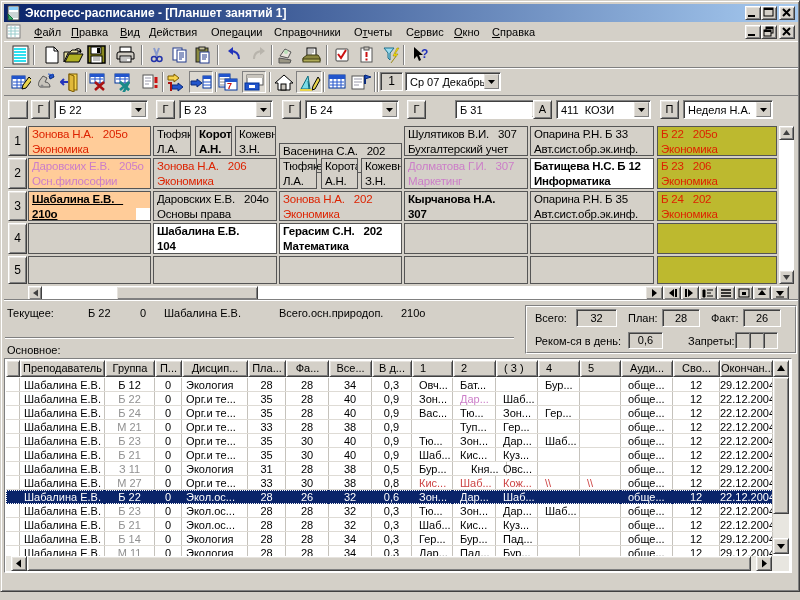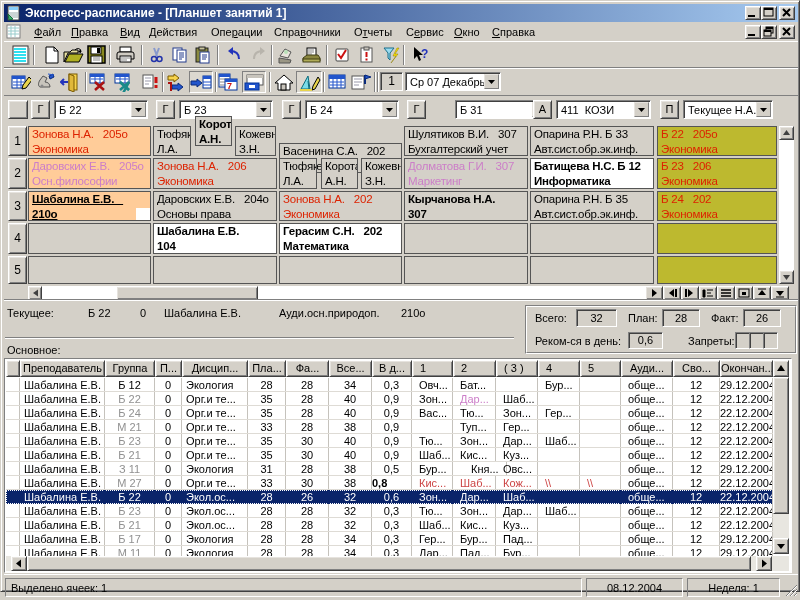--- a/index.html
+++ b/index.html
@@ -365,42 +365,42 @@
     </div>
 <div class="abs r" style="left:532px;top:99px;width:19px;height:19px;text-align:center;line-height:17px">А</div>
 <div class="abs sw" style="left:555px;top:99px;width:95px;height:19px">
       <span class="abs" style="left:4px;top:3px">411&nbsp; КОЗИ</span>
       <div class="abs r2" style="right:1px;top:1px;width:15px;height:15px"><svg width="13" height="13">
           <path d="M3 5l3.5 4L10 5z" fill="#000"></path>
         </svg></div>
     </div>
 <div class="abs r" style="left:659px;top:99px;width:19px;height:19px;text-align:center;line-height:17px">П</div>
 <div class="abs sw" style="left:682px;top:99px;width:90px;height:19px">
-      <span class="abs" style="left:4px;top:3px">Текущее Н.А.</span>
+      <span class="abs" style="left:4px;top:3px">Неделя Н.А.</span>
       <div class="abs r2" style="right:1px;top:1px;width:15px;height:15px"><svg width="13" height="13">
           <path d="M3 5l3.5 4L10 5z" fill="#000"></path>
         </svg></div>
     </div>
 
 <div id="grid" class="abs">
 
   <div class="abs r" style="left:7px;top:125px;width:19px;height:30px;text-align:center;line-height:28px;font-size:12px">1</div>
   <div class="abs r" style="left:7px;top:157px;width:19px;height:31px;text-align:center;line-height:29px;font-size:12px">2</div>
   <div class="abs r" style="left:7px;top:190px;width:19px;height:30px;text-align:center;line-height:28px;font-size:12px">3</div>
   <div class="abs r" style="left:7px;top:222px;width:19px;height:31px;text-align:center;line-height:29px;font-size:12px">4</div>
   <div class="abs r" style="left:7px;top:255px;width:19px;height:28px;text-align:center;line-height:26px;font-size:12px">5</div>
 
   <div class="cell or red" style="left:27px;top:125px;width:123px;height:30px">Зонова Н.А.&nbsp;&nbsp; 205о<br>Экономика</div>
   <div class="cell or pur" style="left:27px;top:157px;width:123px;height:31px">Даровских Е.В.&nbsp;&nbsp; 205о<br>Осн.философии</div>
   <div class="cell or" style="left:27px;top:190px;width:123px;height:30px;font-weight:bold;text-decoration:underline">Шабалина Е.В.&nbsp;&nbsp;&nbsp;<br>210о<span class="abs" style="left:107px;top:16px;width:14px;height:12px;background:#fff"></span></div>
   <div class="cell" style="left:27px;top:222px;width:123px;height:31px"></div>
   <div class="cell" style="left:27px;top:255px;width:123px;height:28px"></div>
 
   <div class="cell" style="left:152px;top:125px;width:38px;height:30px">Тюфяк<br>Л.А.</div>
-  <div class="cell" style="left:194px;top:115px;width:37px;height:30px;font-weight:bold">Корот<br>А.Н.</div>
+  <div class="cell" style="left:194px;top:125px;width:37px;height:30px;font-weight:bold">Корот<br>А.Н.</div>
   <div class="cell" style="left:234px;top:125px;width:41px;height:30px">Кожевн<br>З.Н.</div>
   <div class="cell red" style="left:152px;top:157px;width:124px;height:31px">Зонова Н.А.&nbsp;&nbsp; 206<br>Экономика</div>
   <div class="cell" style="left:152px;top:190px;width:124px;height:30px">Даровских Е.В.&nbsp;&nbsp; 204о<br>Основы права</div>
   <div class="cell wh" style="left:152px;top:222px;width:124px;height:31px;font-weight:bold">Шабалина Е.В.<br>104</div>
   <div class="cell" style="left:152px;top:255px;width:124px;height:28px"></div>
 
   <div class="cell" style="left:278px;top:142px;width:123px;height:30px">Васенина С.А.&nbsp;&nbsp; 202<br>Экон.теория</div>
   <div class="cell" style="left:278px;top:157px;width:38px;height:31px">Тюфяк<br>Л.А.</div>
   <div class="cell" style="left:320px;top:157px;width:37px;height:31px">Корота<br>А.Н.</div>
   <div class="cell" style="left:360px;top:157px;width:41px;height:31px">Кожевн<br>З.Н.</div>
@@ -470,21 +470,21 @@
         </svg></div>
 </div>
 
 <div id="grid" class="abs"></div>
 
 <div id="mid" class="abs">
   <span class="abs" style="left:6px;top:306px">Текущее:</span>
   <span class="abs" style="left:87px;top:306px">Б 22</span>
   <span class="abs" style="left:139px;top:306px">0</span>
   <span class="abs" style="left:163px;top:306px">Шабалина Е.В.</span>
-  <span class="abs" style="left:278px;top:306px">Ауди.осн.природоп.</span>
+  <span class="abs" style="left:278px;top:306px">Всего.осн.природоп.</span>
   <span class="abs" style="left:400px;top:306px">210о</span>
   <div class="abs" style="left:4px;top:336px;width:509px;height:2px;border-top:1px solid #808080;border-bottom:1px solid #fff"></div>
       <div class="abs" style="left:3px;top:298px;width:794px;height:2px;border-top:1px solid #808080;border-bottom:1px solid #fff"></div>
   <span class="abs" style="left:6px;top:343px">Основное:</span>
   <div class="abs" style="left:524px;top:304px;width:272px;height:49px;border:1px solid;border-color:#808080 #fff #fff #808080">
         <div style="position:absolute;left:0;top:0;right:0;bottom:0;border:1px solid;border-color:#fff #808080 #808080 #fff"></div>
       </div>
   <span class="abs" style="left:534px;top:311px">Всего:</span>
   <div class="abs sg" style="left:575px;top:308px;width:41px;height:18px;text-align:center;line-height:16px">32</div>
   <span class="abs" style="left:627px;top:311px">План:</span>
@@ -664,21 +664,21 @@
 <div class="abs" style="left:5px;top:474px;width:767px;height:1px;background:#dedbd5"></div>
 <div class="row" style="top:475px;">
 <div style="left:0px;width:14px;border-right:1px solid #c5c2bc;"></div>
 <div style="left:14px;width:85px;padding-left:4px;border-right:1px solid #c5c2bc;">Шабалина Е.В.</div>
 <div style="left:99px;width:50px;text-align:center;color:#909090;border-right:1px solid #c5c2bc;">М 27</div>
 <div style="left:149px;width:27px;text-align:center;border-right:1px solid #c5c2bc;">0</div>
 <div style="left:176px;width:66px;padding-left:4px;border-right:1px solid #c5c2bc;">Орг.и те...</div>
 <div style="left:242px;width:38px;text-align:center;border-right:1px solid #c5c2bc;">33</div>
 <div style="left:280px;width:43px;text-align:center;border-right:1px solid #c5c2bc;">30</div>
 <div style="left:323px;width:43px;text-align:center;border-right:1px solid #c5c2bc;">38</div>
-<div style="left:366px;width:40px;border-right:1px solid #c5c2bc;font-weight:bold;">0,8</div>
+<div style="left:366px;width:40px;text-align:center;border-right:1px solid #c5c2bc;">0,8</div>
 <div style="left:406px;width:41px;padding-left:7px;border-right:1px solid #c5c2bc;color:#cc4444;">Кис...</div>
 <div style="left:447px;width:43px;padding-left:7px;border-right:1px solid #c5c2bc;color:#cc4444;">Шаб...</div>
 <div style="left:490px;width:42px;padding-left:7px;border-right:1px solid #c5c2bc;color:#cc4444;">Кож...</div>
 <div style="left:532px;width:42px;padding-left:7px;border-right:1px solid #c5c2bc;color:#cc4444;">\\</div>
 <div style="left:574px;width:41px;padding-left:7px;border-right:1px solid #c5c2bc;color:#cc4444;">\\</div>
 <div style="left:615px;width:52px;padding-left:7px;border-right:1px solid #c5c2bc;">обще...</div>
 <div style="left:667px;width:47px;text-align:center;border-right:1px solid #c5c2bc;">12</div>
 <div style="left:714px;width:53px;text-align:center;">22.12.2004</div>
 </div>
 <div class="abs" style="left:5px;top:488px;width:767px;height:1px;background:#dedbd5"></div>
@@ -737,21 +737,21 @@
 <div style="left:532px;width:42px;padding-left:7px;border-right:1px solid #c5c2bc;"></div>
 <div style="left:574px;width:41px;padding-left:7px;border-right:1px solid #c5c2bc;"></div>
 <div style="left:615px;width:52px;padding-left:7px;border-right:1px solid #c5c2bc;">обще...</div>
 <div style="left:667px;width:47px;text-align:center;border-right:1px solid #c5c2bc;">12</div>
 <div style="left:714px;width:53px;text-align:center;">22.12.2004</div>
 </div>
 <div class="abs" style="left:5px;top:530px;width:767px;height:1px;background:#dedbd5"></div>
 <div class="row" style="top:531px;">
 <div style="left:0px;width:14px;border-right:1px solid #c5c2bc;"></div>
 <div style="left:14px;width:85px;padding-left:4px;border-right:1px solid #c5c2bc;">Шабалина Е.В.</div>
-<div style="left:99px;width:50px;text-align:center;color:#909090;border-right:1px solid #c5c2bc;">Б 17</div>
+<div style="left:99px;width:50px;text-align:center;color:#909090;border-right:1px solid #c5c2bc;">Б 14</div>
 <div style="left:149px;width:27px;text-align:center;border-right:1px solid #c5c2bc;">0</div>
 <div style="left:176px;width:66px;padding-left:4px;border-right:1px solid #c5c2bc;">Экология</div>
 <div style="left:242px;width:38px;text-align:center;border-right:1px solid #c5c2bc;">28</div>
 <div style="left:280px;width:43px;text-align:center;border-right:1px solid #c5c2bc;">28</div>
 <div style="left:323px;width:43px;text-align:center;border-right:1px solid #c5c2bc;">34</div>
 <div style="left:366px;width:40px;text-align:center;border-right:1px solid #c5c2bc;">0,3</div>
 <div style="left:406px;width:41px;padding-left:7px;border-right:1px solid #c5c2bc;">Гер...</div>
 <div style="left:447px;width:43px;padding-left:7px;border-right:1px solid #c5c2bc;">Бур...</div>
 <div style="left:490px;width:42px;padding-left:7px;border-right:1px solid #c5c2bc;">Пад...</div>
 <div style="left:532px;width:42px;padding-left:7px;border-right:1px solid #c5c2bc;"></div>
@@ -788,24 +788,13 @@
         </svg></div>
 <div class="abs" style="left:5px;top:555px;width:783px;height:15px;background:#e8e6e0"></div>
 <div class="abs r" style="left:10px;top:555px;width:16px;height:15px"><svg width="14" height="13">
           <path d="M4 6.5l5-4v8z" fill="#000"></path>
         </svg></div>
 <div class="abs r" style="left:26px;top:555px;width:724px;height:15px"></div>
 <div class="abs r" style="left:755px;top:555px;width:16px;height:15px"><svg width="14" height="13">
           <path d="M10 6.5l-5-4v8z" fill="#000"></path>
         </svg></div>
 </div>
-<div id="status" class="abs" style="left:3px;top:573px;width:794px;height:24px;border-top:1px solid #fff">
-<div class="abs" style="left:1px;top:3px;width:577px;height:19px;border:1px solid;border-color:#808080 #fff #fff #808080">
-        <span class="abs" style="left:5px;top:3px">Выделено ячеек: 1</span>
-      </div>
-<div class="abs" style="left:582px;top:3px;width:97px;height:19px;border:1px solid;border-color:#808080 #fff #fff #808080;text-align:center;line-height:18px">08.12.2004</div>
-<div class="abs" style="left:683px;top:3px;width:93px;height:19px;border:1px solid;border-color:#808080 #fff #fff #808080;text-align:center;line-height:18px">Неделя: 1</div>
-<svg class="abs" style="left:781px;top:9px" width="13" height="13">
-        <path d="M12 1L1 12M12 5L5 12M12 9l-3 3" stroke="#808080"></path>
-        <path d="M12 2L2 12M12 6L6 12M12 10l-2 2" stroke="#fff"></path>
-      </svg>
-</div>
 
 </div>
 </body></html>

